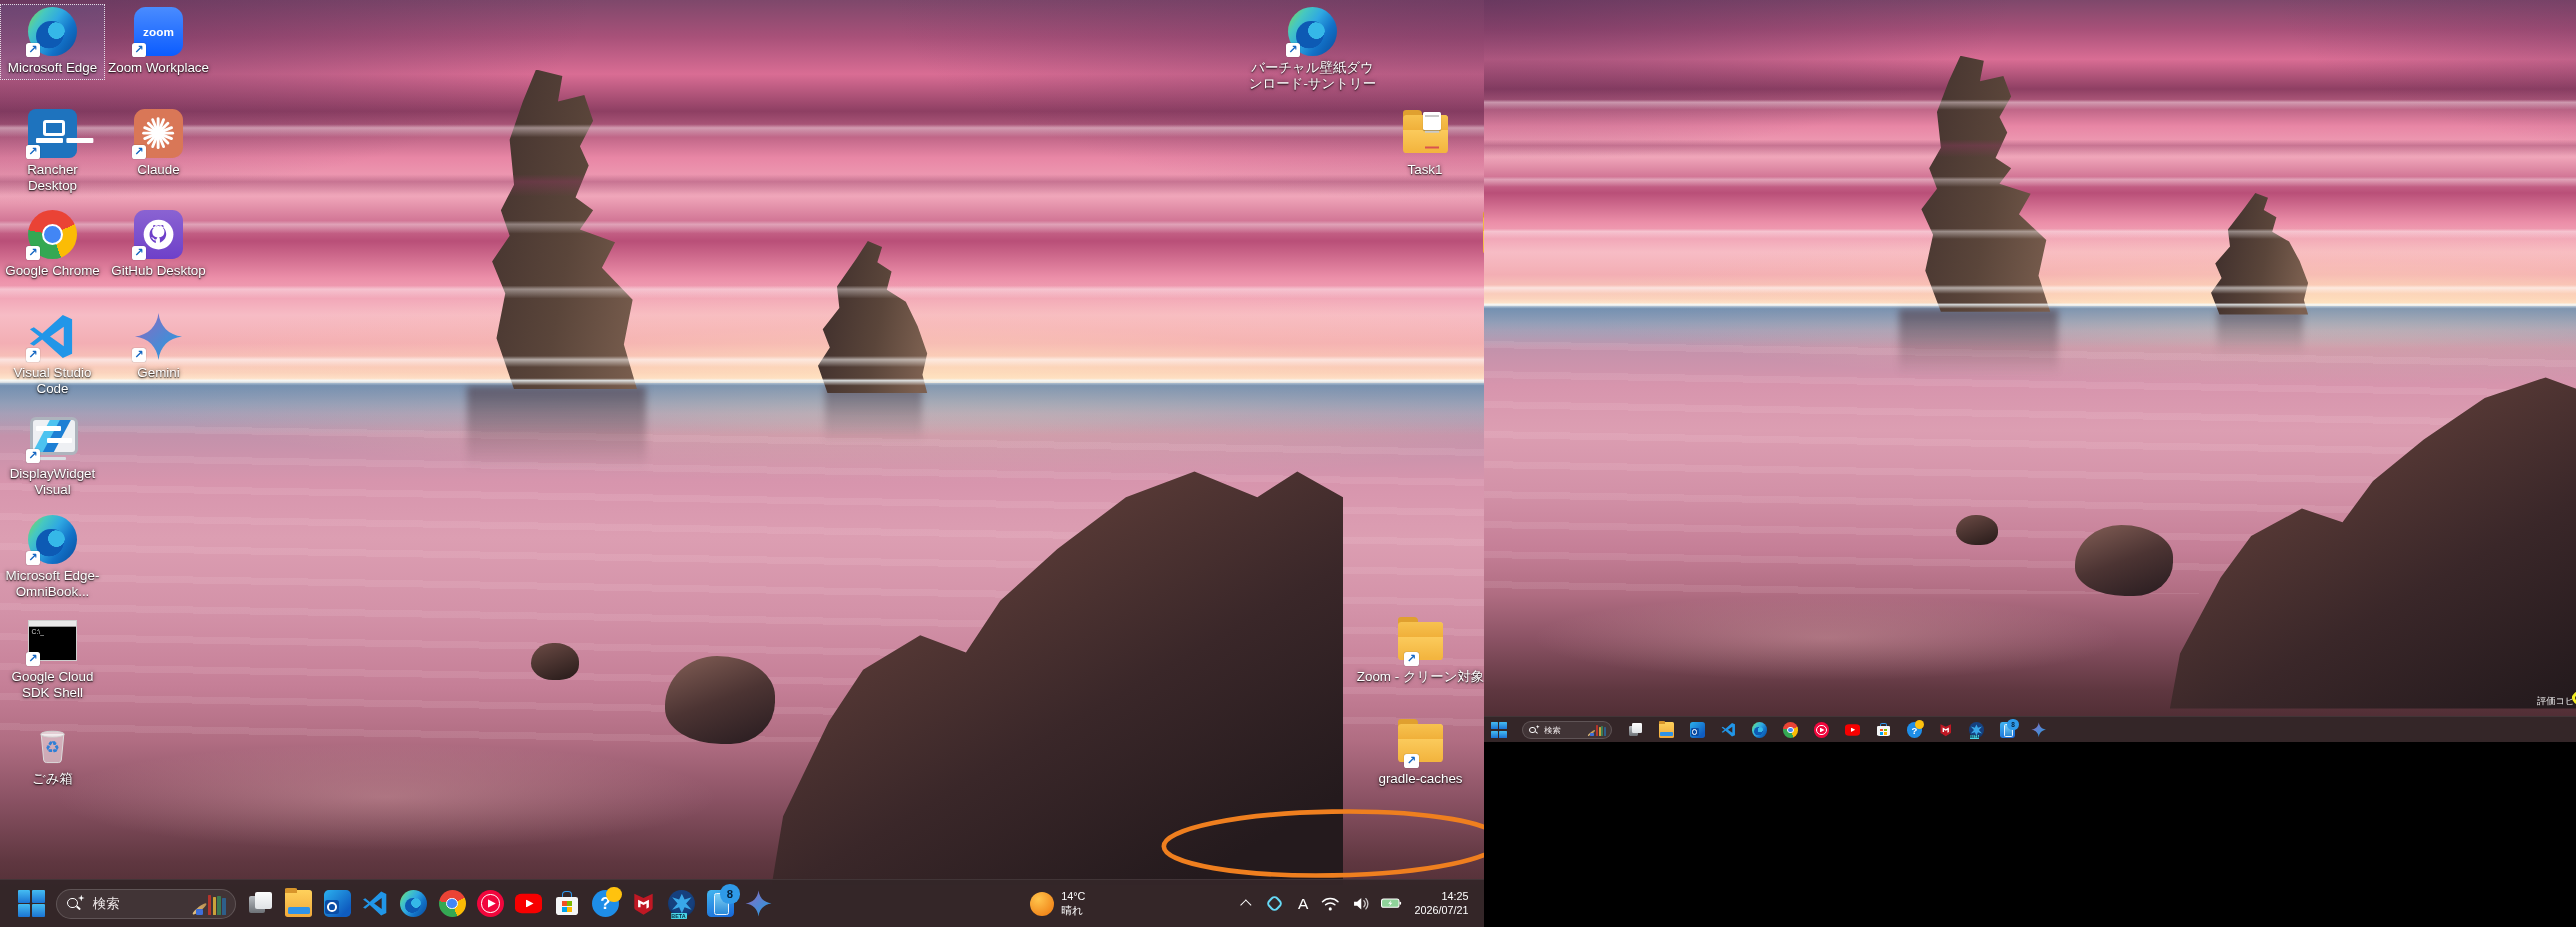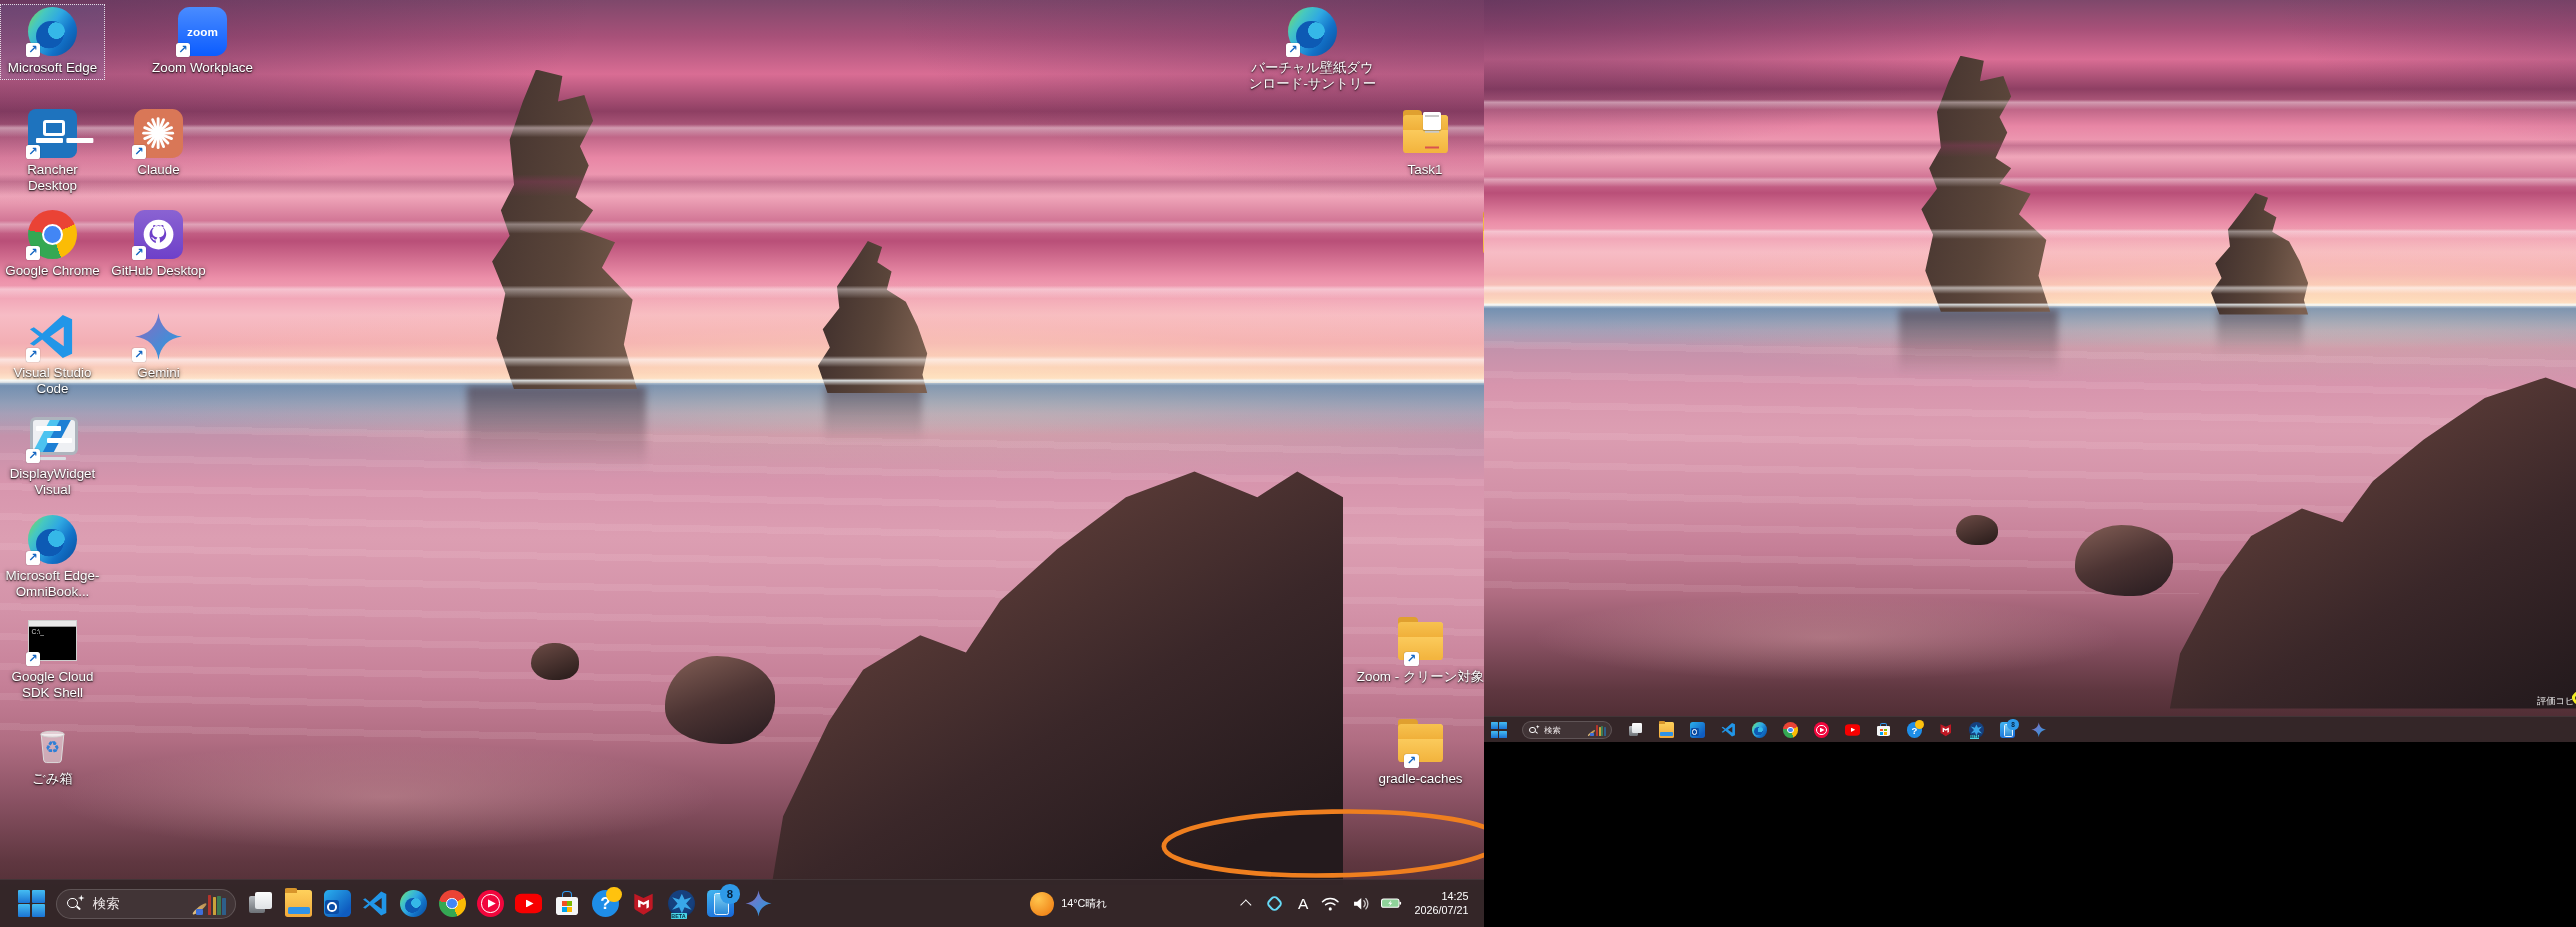--- a/index.html
+++ b/index.html
@@ -251,21 +251,21 @@
     border-radius:50%;color:#04213d;display:flex;align-items:center;justify-content:center;
     font-size:.42em;font-weight:bold;}
 
   
   .tray{position:absolute;display:flex;align-items:center;}
   .tb-left .tray{right:33px;bottom:0;height:47px;column-gap:12.4px;}
   .weather{position:absolute;display:flex;align-items:center;column-gap:7.2px;}
   .tb-left .weather{left:1030px;bottom:0;height:47px;}
   .sun{border-radius:50%;background:radial-gradient(circle at 35% 30%,#ffc54d,#f2881c 75%);}
   .tb-left .sun{width:24px;height:24px;}
-  .wtxt{display:flex;flex-direction:row;row-gap:1px;}
+  .wtxt{display:flex;flex-direction:column;row-gap:1px;}
   .tb-left .wtxt{font-size:10.8px;line-height:13px;}
   .chev{border-left:1.5px solid #fff;border-top:1.5px solid #fff;transform:rotate(45deg);}
   .tb-left .chev{width:6.7px;height:6.7px;margin-top:3.1px;}
   .gl-copilot{display:flex;align-items:center;justify-content:center;}
   .gl-copilot svg{width:100%;height:100%;}
   .ime{font-size:15.5px;color:#fff;}
   .trayicon{display:flex;align-items:center;justify-content:center;}
   .clock{display:flex;flex-direction:column;align-items:flex-end;}
   .tb-left .clock{font-size:10.8px;line-height:13.4px;}
 
@@ -308,21 +308,21 @@
       <div class="wp-rock-big"></div>
     </div>
 
     <div class="dicon selected" style="left:0px;top:4.1px;">
       <div class="dicon-art">
           <span class="gl gl-edge s96"></span>
         <span class="sc-arrow">↗</span>
         </div>
       <span class="dicon-label">Microsoft Edge</span>
     </div>
-    <div class="dicon" style="left:106px;top:4.1px;padding-left:44px;">
+    <div class="dicon" style="left:106px;top:4.1px;">
       <div class="dicon-art">
           <span class="gl gl-zoomapp s96">
             <span class="wordmark">zoom</span>
           </span>
         <span class="sc-arrow">↗</span>
         </div>
       <span class="dicon-label">Zoom Workplace</span>
     </div>
     <div class="dicon" style="left:0px;top:106px;">
       <div class="dicon-art">

